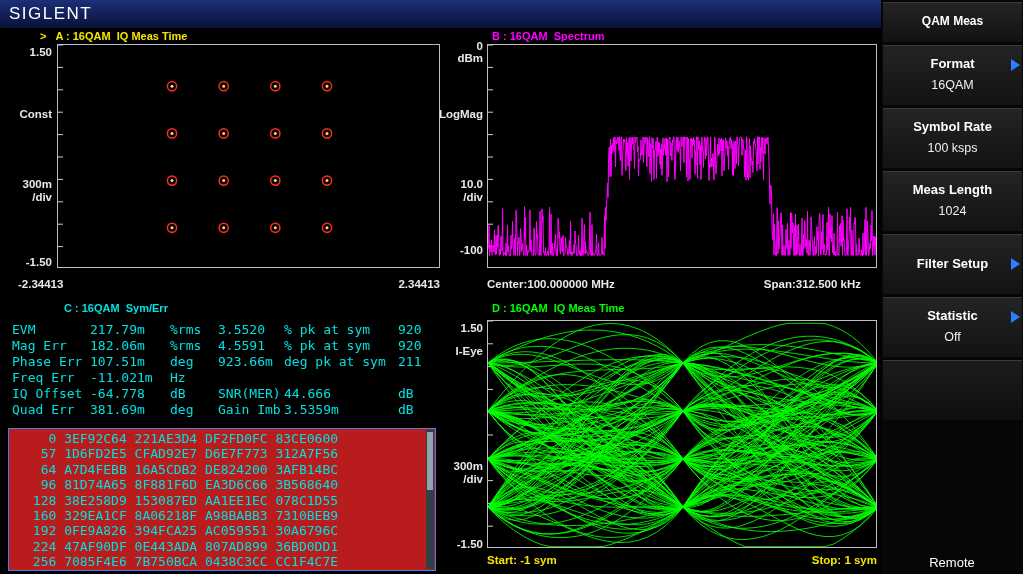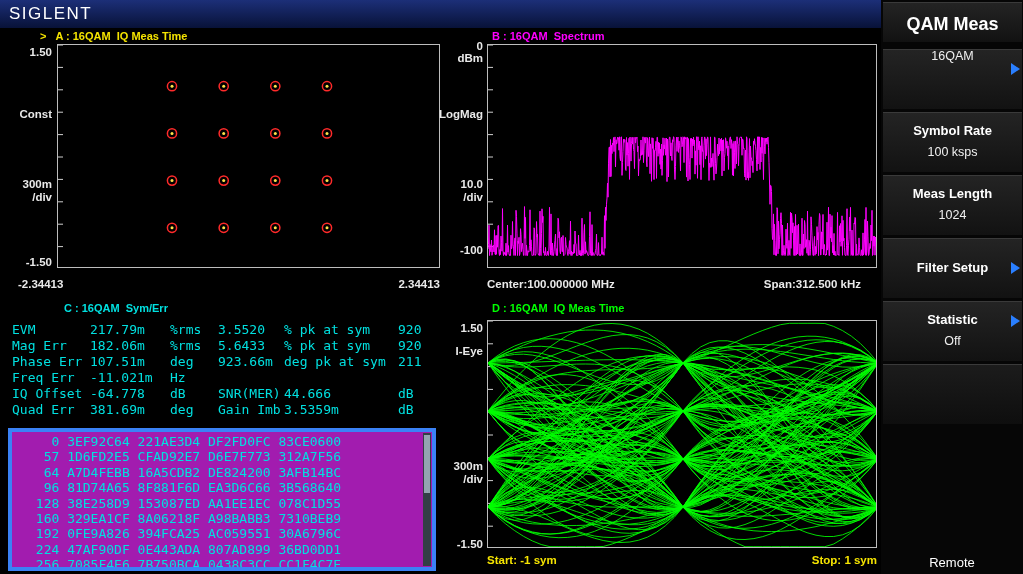--- a/index.html
+++ b/index.html
@@ -37,34 +37,34 @@
   .stat-row{display:grid;grid-template-columns:80px 72px 53px 67px 113px auto;height:16px;line-height:16px}
   .stat-row span{overflow:hidden;white-space:pre}
   .stat-row .c0{padding-left:2px}
   .stat-row .c1{}
   .stat-row .c2{padding-left:8px}
   .stat-row .c3{padding-left:3px}
   .stat-row .c4{padding-left:2px}
   .stat-row .c5{padding-left:3px}
   
   .hextable{position:absolute;left:8px;top:128px;width:428px;height:143px;
-            border:4px solid #3b82f6;background:#a21caf;padding:2px 14px 0 16px;overflow:hidden}
+            border:1px solid #3b82f6;background:#b91c1c;padding:2px 14px 0 16px;overflow:hidden}
   .hexrow{font-family:"DejaVu Sans Mono",monospace;font-size:13px;line-height:15.4px;
           color:var(--cyan);white-space:pre}
   .hexscroll{position:absolute;right:1px;top:1px;bottom:1px;width:8px;background:#333e46}
   .hexthumb{position:absolute;left:1px;right:1px;top:2px;height:58px;background:#93a5b1}
   
   .sidebar{position:absolute;left:881px;top:0;width:142px;height:574px;background:#060606;padding:2px 0 0 2px}
   .skey{position:relative;width:139px;height:60px;margin-bottom:3px;
         background:linear-gradient(180deg,#242424,#121212);box-shadow:inset 0 1px 0 #3a3a3a}
   .skey.header{height:40px}
   .skey.blank{background:linear-gradient(180deg,#1c1c1c,#0e0e0e)}
   .skey-label{padding-top:11px;text-align:center;color:#fff;font-size:13px;font-weight:700}
   .skey-label.solo{padding-top:22px}
-  .skey-label.header-label{padding-top:12px;font-size:18px}
+  .skey-label.header-label{padding-top:12px;font-size:12px}
   .skey-value{margin-top:7px;text-align:center;color:#f0f0f0;font-size:12.5px}
   .skey-arrow{position:absolute;right:2px;width:0;height:0;
               border-left:9px solid var(--blue);border-top:6px solid transparent;border-bottom:6px solid transparent}
   .status-bar{position:absolute;left:0;bottom:1px;width:142px;height:21px;text-align:center;
               color:#fff;font-size:13px;line-height:21px}
 </style>
 </head>
 <body>
 
 <div class="screen">
@@ -167,21 +167,21 @@
           <span class="c1">217.79m</span>
           <span class="c2">%rms</span>
           <span class="c3">3.5520</span>
           <span class="c4">% pk at sym</span>
           <span class="c5">920</span>
         </div>
         <div class="stat-row">
           <span class="c0">Mag Err</span>
           <span class="c1">182.06m</span>
           <span class="c2">%rms</span>
-          <span class="c3">5.6433</span>
+          <span class="c3">4.5591</span>
           <span class="c4">% pk at sym</span>
           <span class="c5">920</span>
         </div>
         <div class="stat-row">
           <span class="c0">Phase Err</span>
           <span class="c1">107.51m</span>
           <span class="c2">deg</span>
           <span class="c3">923.66m</span>
           <span class="c4">deg pk at sym</span>
           <span class="c5">211</span>
@@ -402,20 +402,21 @@
     <div class="alabel gold" style="left:57px;top:254px">Start: -1 sym</div>
     <div class="alabel gold" style="right:4px;top:254px">Stop: 1 sym</div>
   </section>
 
   <aside class="sidebar">
     <div class="skey header">
       <div class="skey-label header-label">QAM Meas</div>
     </div>
     <div id="menu">
         <div class="skey">
+          <div class="skey-label">Format</div>
           <div class="skey-value">16QAM</div>
           <span class="skey-arrow" style="top: 14px;"></span>
         </div>
         <div class="skey">
           <div class="skey-label">Symbol Rate</div>
           <div class="skey-value">100 ksps</div>
         </div>
         <div class="skey">
           <div class="skey-label">Meas Length</div>
           <div class="skey-value">1024</div>

